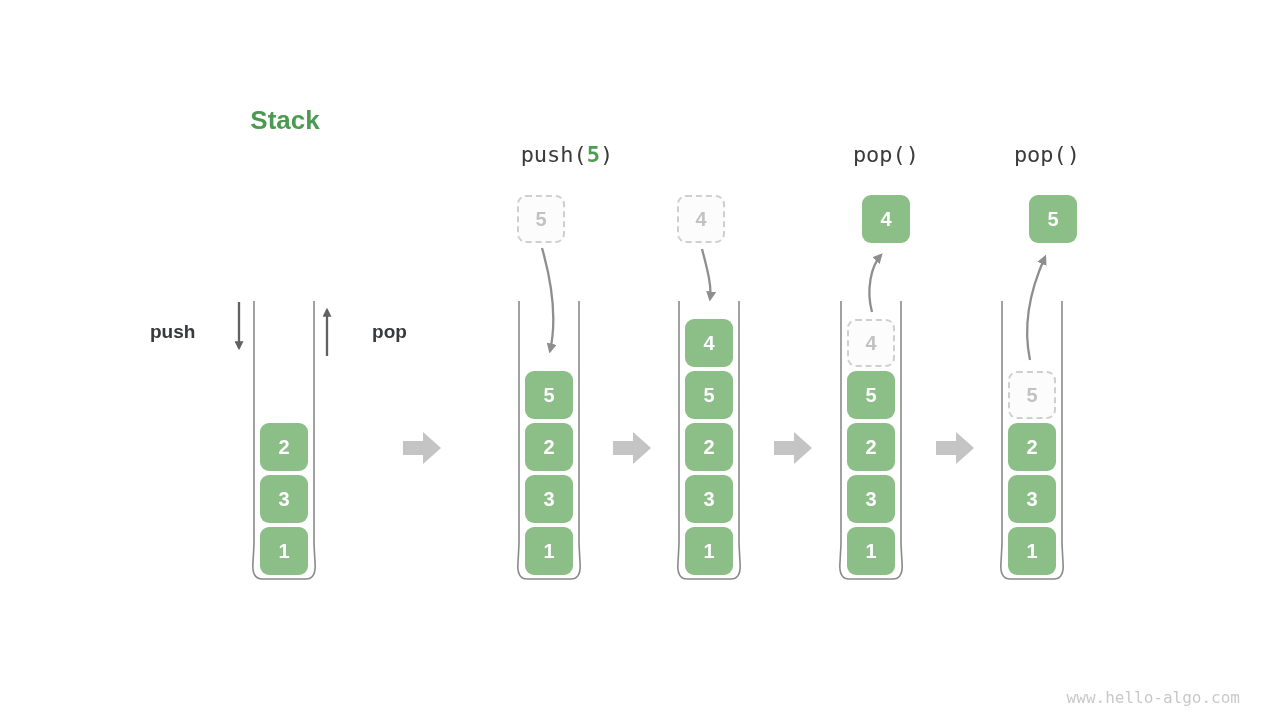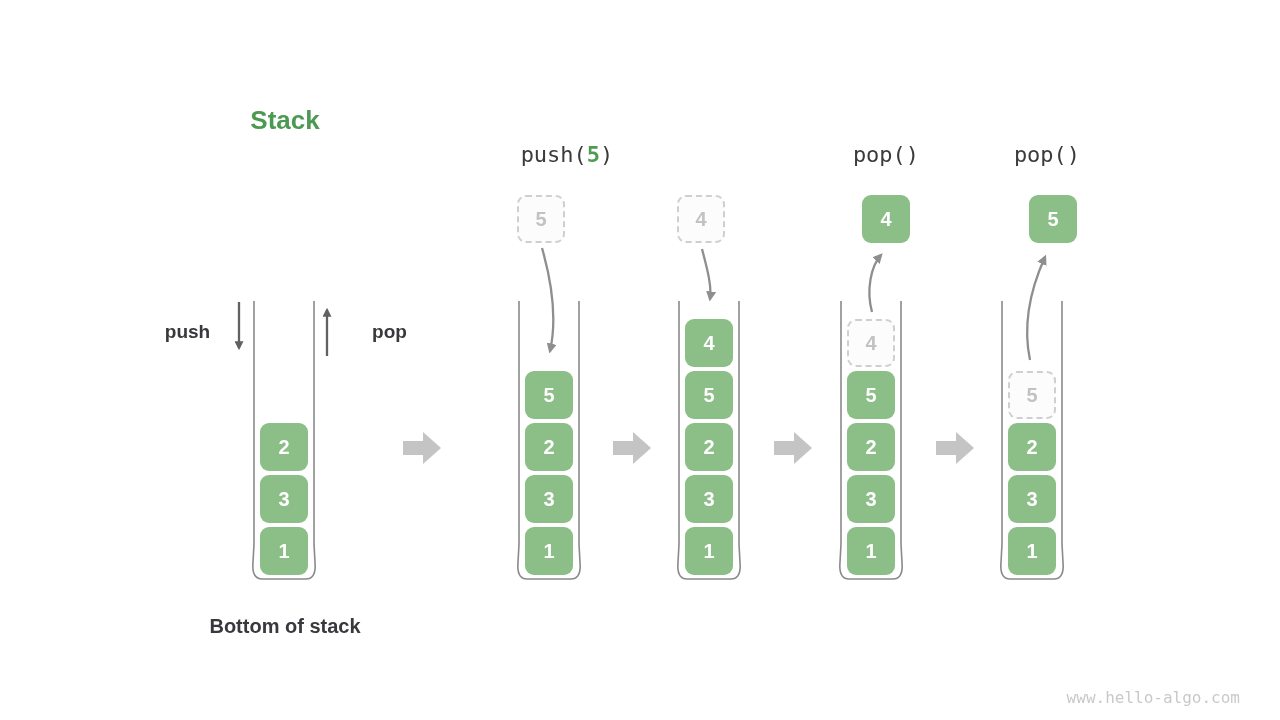--- a/index.html
+++ b/index.html
@@ -3,21 +3,21 @@
 <meta charset="utf-8">
 <style>
   html,body{margin:0;padding:0;background:#fff;}
   .canvas{position:relative;width:1280px;height:720px;background:#ffffff;
           font-family:"Liberation Sans",sans-serif;overflow:hidden;}
   .title{position:absolute;left:225px;top:105px;width:120px;text-align:center;
          font-size:26px;font-weight:bold;color:#4C9A52;}
   .lbl{position:absolute;color:#37393C;font-weight:bold;font-size:20px;}
   .top-label{left:180px;top:246px;width:210px;text-align:center;}
   .bottom-label{left:180px;top:615px;width:210px;text-align:center;}
-  .push-label{left:150px;top:321px;width:75px;text-align:center;font-size:19px;}
+  .push-label{left:150px;top:321px;width:75px;text-align:left;font-size:19px;}
   .pop-label{left:352px;top:321px;width:75px;text-align:center;font-size:19px;}
   .vessel{position:absolute;top:300px;overflow:visible;}
   .cell{position:absolute;width:48px;height:48px;border-radius:9px;background:#8CBE87;
         color:#FFFFFF;font-size:20px;font-weight:bold;display:flex;align-items:center;
         justify-content:center;box-sizing:border-box;}
   .ghost{background:#FCFCFC;border:2px dashed #CFCFCF;color:#C2C2C2;}
   .op{position:absolute;top:142px;width:200px;text-align:center;
       font-family:"DejaVu Sans Mono",monospace;font-size:22px;color:#3B3B3B;white-space:pre;}
   .op .arg{color:#4E9B52;font-weight:bold;}
   .overlay{position:absolute;left:0;top:0;pointer-events:none;}
@@ -26,21 +26,20 @@
              font-size:16px;color:#C9C9C9;}
 </style>
 </head>
 <body>
 
 <div class="canvas">
 
   <div class="title">Stack</div>
   <div class="lbl push-label">push</div>
   <div class="lbl pop-label">pop</div>
-  <div class="lbl bottom-label">Bottom of stack</div>
 
   <svg class="vessel" style="left:252px" width="64" height="282" viewBox="0 0 64 282">
     <path d="M2,1 L2,244 L0.8,266 Q0.8,279 10,279 L54,279 Q63.2,279 63.2,266 L62,244 L62,1" fill="#ffffff" stroke="#8A8A8A" stroke-width="1.6" stroke-linejoin="round"></path>
   </svg>
   <svg class="vessel" style="left:517px" width="64" height="282" viewBox="0 0 64 282">
     <path d="M2,1 L2,244 L0.8,266 Q0.8,279 10,279 L54,279 Q63.2,279 63.2,266 L62,244 L62,1" fill="#ffffff" stroke="#8A8A8A" stroke-width="1.6" stroke-linejoin="round"></path>
   </svg>
   <svg class="vessel" style="left:677px" width="64" height="282" viewBox="0 0 64 282">
     <path d="M2,1 L2,244 L0.8,266 Q0.8,279 10,279 L54,279 Q63.2,279 63.2,266 L62,244 L62,1" fill="#ffffff" stroke="#8A8A8A" stroke-width="1.6" stroke-linejoin="round"></path>
   </svg>

